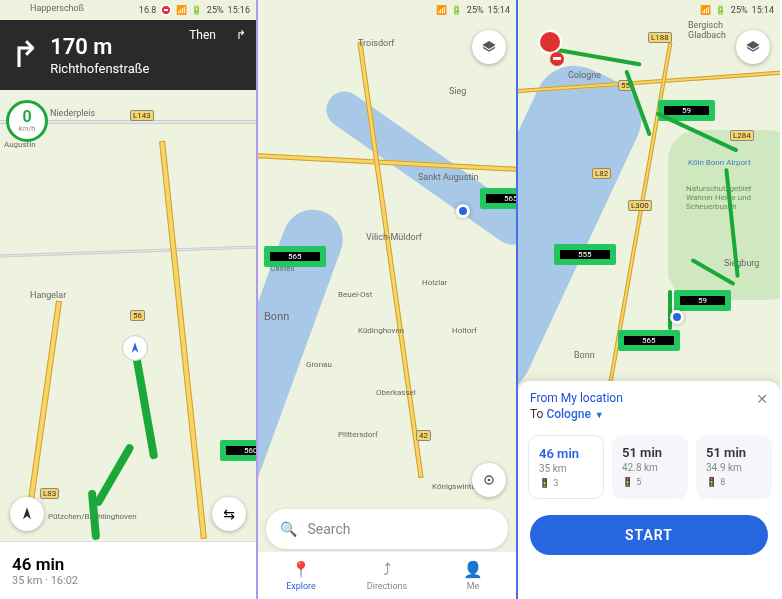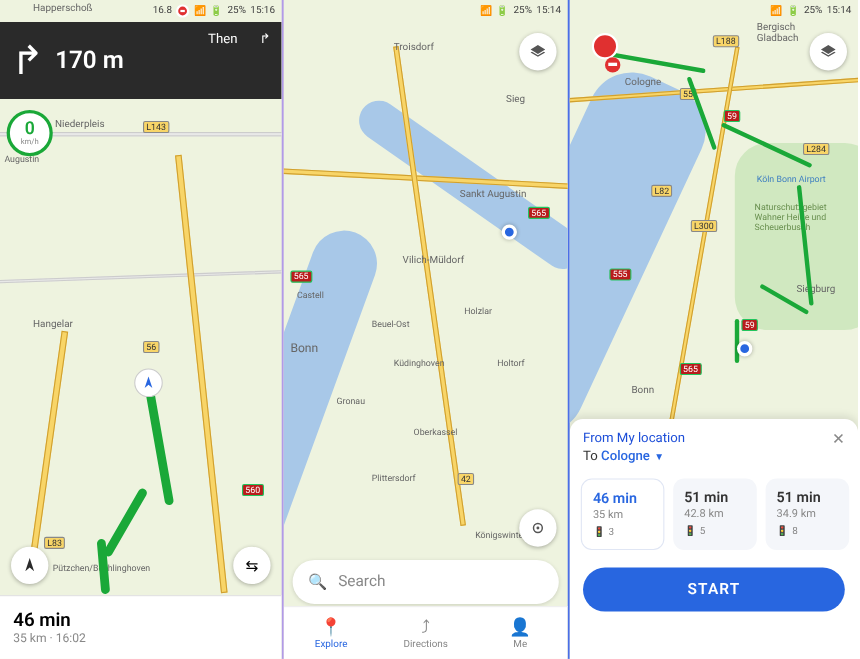--- a/index.html
+++ b/index.html
@@ -11,21 +11,21 @@
 .statusbar{position:absolute;top:0;left:0;right:0;height:20px;display:flex;align-items:center;justify-content:flex-end;padding:0 6px;font-size:9px;color:#444;z-index:50;gap:4px}
 .statusbar .no-entry{width:12px;height:12px;border-radius:50%;background:#e03030;border:2px solid #fff;position:relative}
 .statusbar .no-entry::after{content:"";position:absolute;left:2px;right:2px;top:3px;height:2px;background:#fff}
 .map-bg{position:absolute;inset:0;background:#eef3df}
 .road{position:absolute;background:#f8d568;border:1px solid #d0a030}
 .road-g{position:absolute;background:#e8e8e8;border:1px solid #ccc}
 .river{position:absolute;background:#a8c8e8}
 .label{position:absolute;font-size:9px;color:#666;white-space:nowrap}
 .label-sm{font-size:8px}
 .shield{position:absolute;font-size:8px;background:#f8d568;border:1px solid #888;padding:0 2px;border-radius:2px;color:#333;white-space:nowrap}
-.shield-b{position:absolute;font-size:8px;background:#b91c1c;color:#fff;border:1px solid #22c55e;padding:0 2px;border-radius:2px;white-space:nowrap}
+.shield-b{position:absolute;font-size:8px;background:#000000;color:#fff;border:6px solid #22c55e;padding:0 18px;border-radius:2px;white-space:nowrap}
 .green-area{position:absolute;background:#d0e8c0}
 
 
 .nav-banner{position:absolute;top:20px;left:0;right:0;height:70px;background:#2a2a2a;color:#fff;display:flex;align-items:center;padding:8px 10px;z-index:40}
 .turn-ic{font-size:36px;margin-right:10px;line-height:1}
 .nav-info{flex:1}
 .nav-dist{font-size:22px;font-weight:600}
 .nav-street{font-size:13px;margin-top:2px}
 .nav-then{position:absolute;top:8px;right:10px;font-size:12px;display:flex;align-items:center;gap:20px}
 .speed-badge{position:absolute;top:100px;left:6px;width:42px;height:42px;border-radius:50%;background:#fff;border:3px solid #1aa838;display:flex;flex-direction:column;align-items:center;justify-content:center;z-index:40}
@@ -113,20 +113,21 @@
     <span class="no-entry"></span>
     <span>📶</span>
       <span>🔋</span>
     <span>25%</span>
     <span>15:16</span>
   </div>
   <div class="nav-banner">
     <div class="turn-ic">↱</div>
     <div class="nav-info">
       <div class="nav-dist">170 m</div>
+      <div class="nav-street">Richthofenstraße</div>
     </div>
     <div class="nav-then">
       <span>Then</span>
         <span>↱</span>
     </div>
   </div>
   <div class="speed-badge">
     <div class="speed-val">0</div>
     <div class="speed-unit">km/h</div>
   </div>
@@ -144,21 +145,21 @@
   </div>
 </div>
 
 <div class="panel p2">
   <div class="map-bg">
     <div class="river" style="top:200px;left:-30px;width:60px;height:380px;transform:rotate(20deg);border-radius:30px"></div>
     <div class="river" style="top:150px;left:50px;width:240px;height:36px;transform:rotate(35deg);border-radius:20px"></div>
     <div class="road" style="top:160px;left:-10px;width:280px;height:5px;transform:rotate(3deg)"></div>
     <div class="road" style="top:40px;left:130px;width:5px;height:440px;transform:rotate(-8deg)"></div>
     <div class="label" style="top:38px;left:100px">Troisdorf</div>
-    <div class="label" style="top:86px;left:202px">Sieg</div>
+    <div class="label" style="top:86px;left:191px">Sieg</div>
     <div class="label" style="top:172px;left:160px">Sankt Augustin</div>
     <div class="label" style="top:232px;left:108px">Vilich-Müldorf</div>
     <div class="label label-sm" style="top:264px;left:12px">Castell</div>
     <div class="label label-sm" style="top:290px;left:80px">Beuel-Ost</div>
     <div class="label label-sm" style="top:278px;left:164px">Holzlar</div>
     <div class="label" style="top:310px;left:6px;font-size:11px">Bonn</div>
     <div class="label label-sm" style="top:326px;left:100px">Küdinghoven</div>
     <div class="label label-sm" style="top:326px;left:194px">Holtorf</div>
     <div class="label label-sm" style="top:360px;left:48px">Gronau</div>
     <div class="label label-sm" style="top:388px;left:118px">Oberkassel</div>

